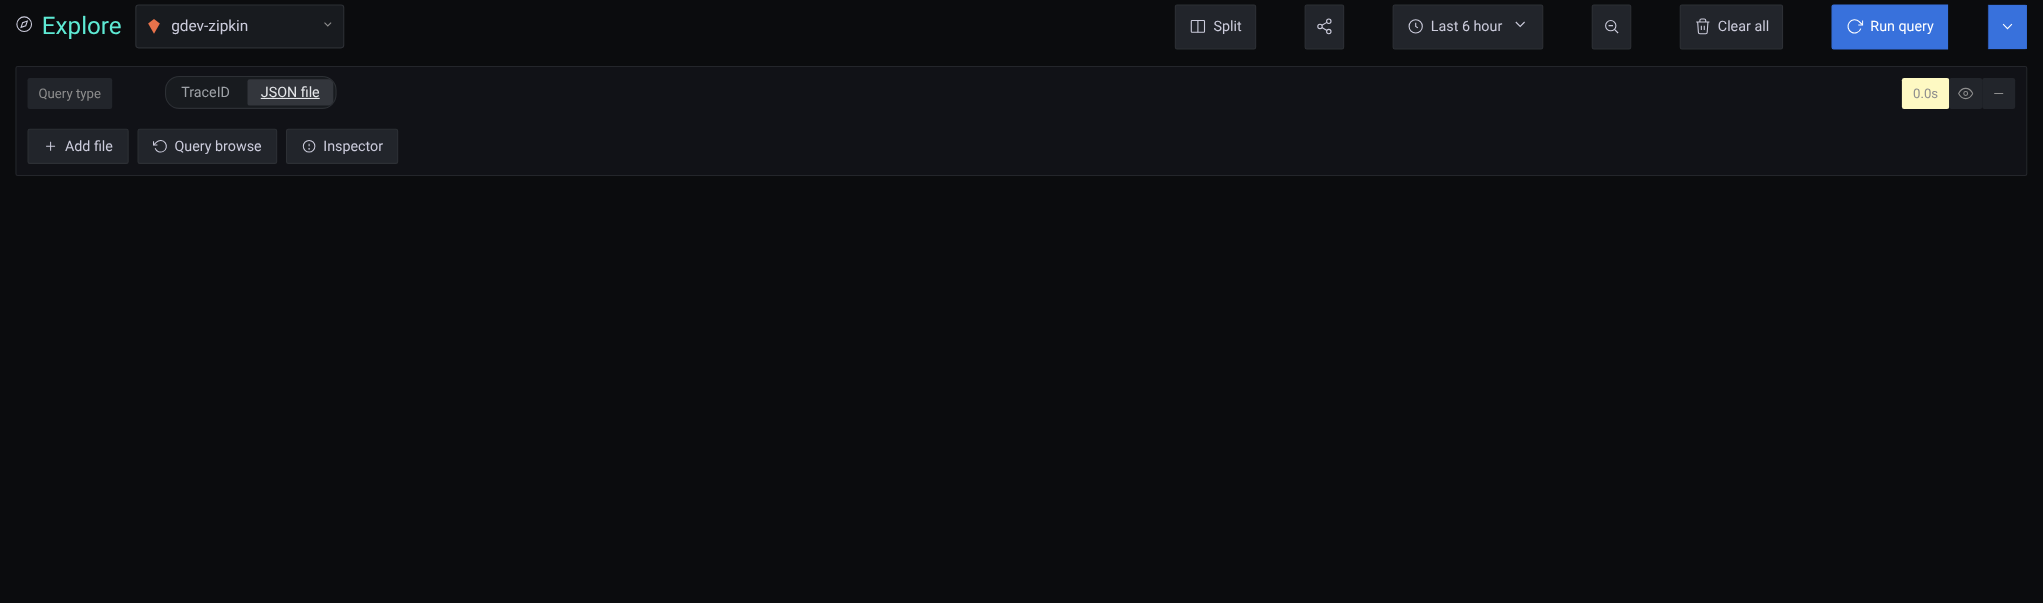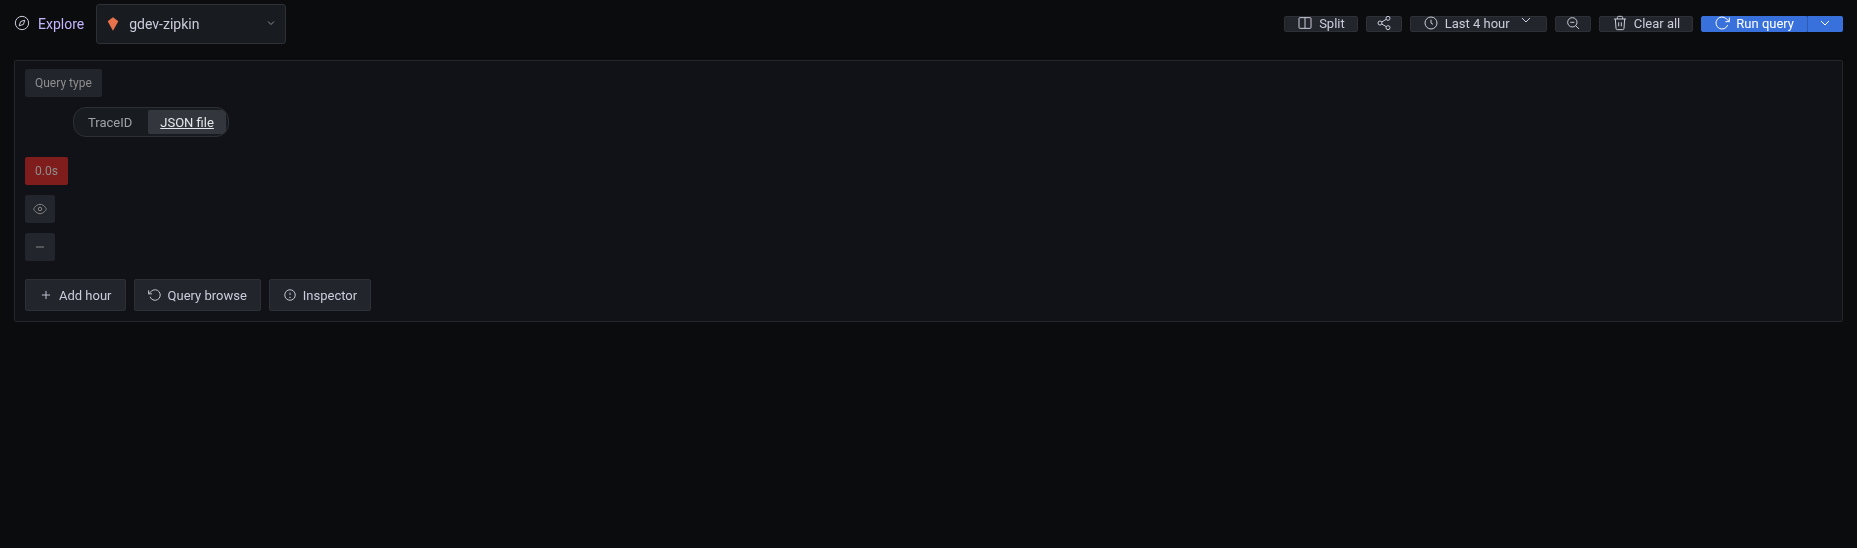--- a/index.html
+++ b/index.html
@@ -19,23 +19,23 @@
       height: 48px;
       gap: 8px;
     }
     .title-group {
       display: flex;
       align-items: center;
       gap: 8px;
     }
     .compass-icon svg { width: 16px; height: 16px; stroke: #ccccdc; }
     .page-title {
-      font-size: 14px;
+      font-size: 22px;
       font-weight: 400;
-      color: #c4b5fd;
+      color: #5eead4;
     }
     .ds-picker {
       display: flex;
       align-items: center;
       background: #181b1f;
       border: 1px solid #2d3035;
       border-radius: 3px;
       height: 40px;
       padding: 0 8px;
       gap: 8px;
@@ -45,30 +45,31 @@
     }
     .ds-picker-chevron { margin-left: auto; }
     .ds-logo {
       width: 16px; height: 16px;
       display: inline-flex; align-items: center; justify-content: center;
     }
     .spacer { flex: 1; }
     .toolbar-right { display: flex; gap: 8px; align-items: center; }
     .btn {
       display: inline-flex;
-      align-items: flex-end;
+      align-items: center;
       gap: 6px;
       background: #22252b;
       border: 1px solid #2d3035;
       border-radius: 2px;
-      height: 16px;
+      height: 41px;
       padding: 0 12px;
       color: #ccccdc;
       cursor: pointer;
       font-size: 13px;
+      margin-left: 36px;
     }
     .btn-icon-only { padding: 0 9px; }
     .btn svg { width: 16px; height: 16px; stroke: #ccccdc; fill: none; stroke-width: 1.5; }
     .btn-primary {
       background: #3871dc;
       border-color: #3871dc;
       color: #fff;
     }
     .btn-primary svg { stroke: #fff; }
     .btn-group { display: flex; }
@@ -77,24 +78,22 @@
     .btn-group .btn:last-child { border-top-right-radius: 2px; border-bottom-right-radius: 2px; border-left: 1px solid #2f5bb3; }
     .time-chevron { padding-left: 2px; }
     .panel {
       margin: 12px 14px;
       background: #111217;
       border: 1px solid #24262b;
       border-radius: 2px;
     }
     .panel-row {
       display: flex;
-      align-items: flex-start;
+      align-items: flex-end;
       padding: 8px 10px;
-      gap: 10px;
-      flex-direction: column;
     }
     .query-type-label {
       background: #22252b;
       border-radius: 2px;
       padding: 7px 10px;
       font-size: 12px;
       color: #8e8e8e;
     }
     .radio-group {
       display: flex;
@@ -113,21 +112,21 @@
     .radio-opt.active {
       background: #33363c;
       color: #e5e7ea;
       border-radius: 2px;
       margin: 2px;
       padding: 4.5px 12px;
       text-decoration: underline;
     }
     .row-spacer { flex: 1; }
     .timing {
-      background: #7f1d1d;
+      background: #fef9c3;
       border-radius: 2px;
       padding: 7px 10px;
       font-size: 12px;
       color: #8e8e8e;
     }
     .small-btn {
       background: #22252b;
       border-radius: 2px;
       padding: 7px 8px;
       cursor: pointer;
@@ -216,21 +215,21 @@
           <circle cx="18" cy="19" r="3"></circle>
           <line x1="8.59" y1="13.51" x2="15.42" y2="17.49"></line>
           <line x1="15.41" y1="6.51" x2="8.59" y2="10.49"></line>
         </svg>
     </div>
     <div class="btn">
       <svg viewBox="0 0 24 24">
           <circle cx="12" cy="12" r="9"></circle>
           <polyline points="12 7 12 12 15 14"></polyline>
         </svg>
-      <span>Last 4 hour</span>
+      <span>Last 6 hour</span>
       <span class="time-chevron">
         <svg viewBox="0 0 24 24" width="12" height="12" fill="none" stroke="#8e8e8e" stroke-width="2">
             <polyline points="6 9 12 15 18 9"></polyline>
           </svg>
       </span>
     </div>
     <div class="btn btn-icon-only">
       <svg viewBox="0 0 24 24">
           <circle cx="11" cy="11" r="7"></circle>
           <line x1="21" y1="21" x2="16" y2="16"></line>
@@ -286,21 +285,21 @@
     </div>
   </div>
 
 
   <div class="panel-footer">
     <div class="footer-btn">
       <svg viewBox="0 0 24 24">
           <line x1="12" y1="5" x2="12" y2="19"></line>
           <line x1="5" y1="12" x2="19" y2="12"></line>
         </svg>
-      <span>Add hour</span>
+      <span>Add file</span>
     </div>
     <div class="footer-btn">
       <svg viewBox="0 0 24 24">
           <polyline points="1 4 1 10 7 10"></polyline>
           <path d="M3.51 15a9 9 0 1 0 2.13-9.36L1 10"></path>
         </svg>
       <span>Query browse</span>
     </div>
     <div class="footer-btn">
       <svg viewBox="0 0 24 24">

